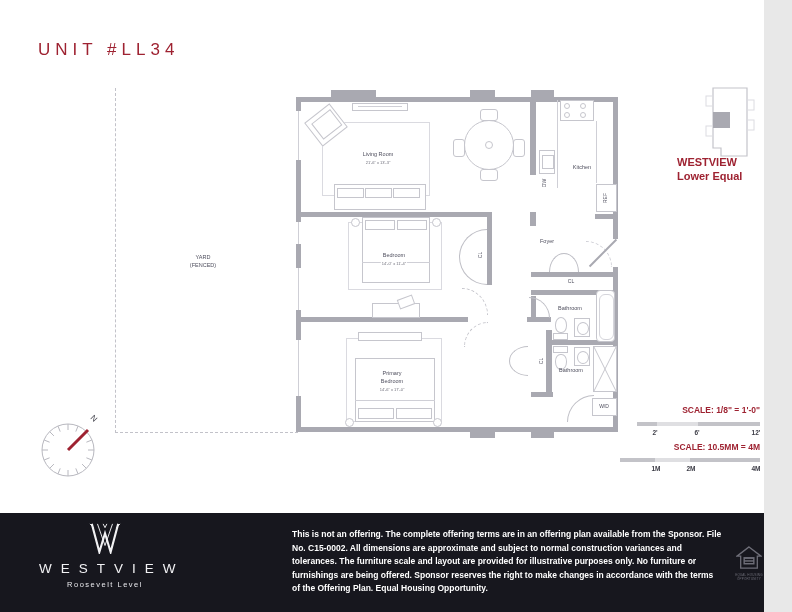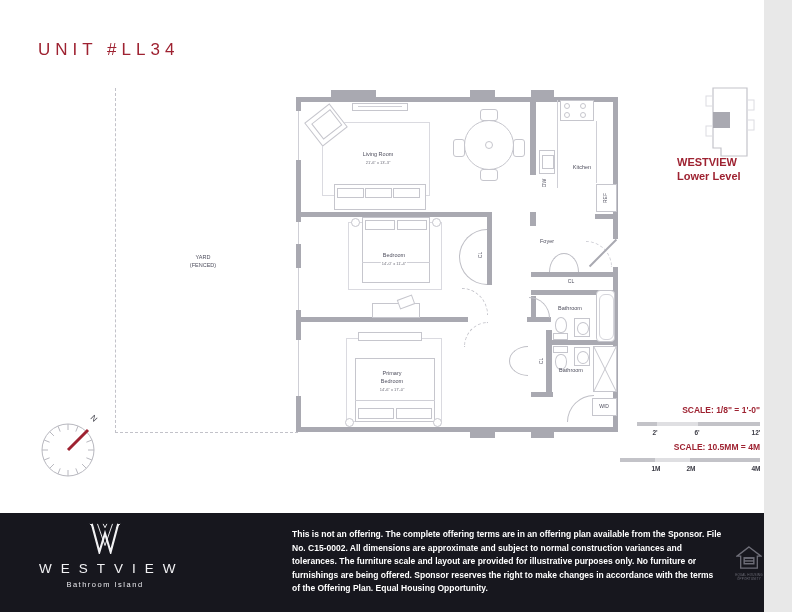--- a/index.html
+++ b/index.html
@@ -217,21 +217,21 @@
     <g fill="none" stroke="#dcdce1" stroke-width="1">
       <rect x="6" y="10" width="7" height="10"></rect>
         <rect x="6" y="40" width="7" height="10"></rect>
       <rect x="47" y="14" width="7" height="10"></rect>
         <rect x="47" y="34" width="7" height="10"></rect>
     </g>
     <rect x="13" y="26" width="17" height="16" fill="#a9a9b1"></rect>
   </svg>
   <div class="kp-name">
     <div>WESTVIEW</div>
-    <div>Lower Level</div>
+    <div>Lower Equal</div>
   </div>
 
   <div class="sc-lbl" style="left:580px;top:405px">SCALE: 1/8" = 1'-0"</div>
   <div class="sb" style="left:637px;top:422px;width:20px;background:#c3c3c8"></div>
   <div class="sb" style="left:657px;top:422px;width:41px;background:#dfdfe2"></div>
   <div class="sb" style="left:698px;top:422px;width:62px;background:#c3c3c8"></div>
   <div class="tick-lbl" style="left:655px;top:429px">2'</div>
   <div class="tick-lbl" style="left:697px;top:429px">6'</div>
   <div class="tick-lbl" style="left:756px;top:429px">12'</div>
 
@@ -246,21 +246,21 @@
   <div class="footer">
     <div class="brand">
       <svg width="42" height="32" viewBox="0 0 44 34">
         <g stroke="#f2f2f4" fill="none">
           <path d="M8 2 L16 32 L22 12 L28 32 L36 2" stroke-width="2.2"></path>
           <path d="M14 2 L22 25 L30 2" stroke-width="1"></path>
           <path d="M6 2 L10 6 M38 2 L34 6 M20 2 L22 6 L24 2" stroke-width="1"></path>
         </g>
       </svg>
       <div class="brand-name">WESTVIEW</div>
-      <div class="brand-loc">Bathroom Island</div>
+      <div class="brand-loc">Roosevelt Level</div>
     </div>
     <div class="disc">This is not an offering. The complete offering terms are in an offering plan available from the Sponsor. File No. C15-0002. All dimensions are approximate and subject to normal construction variances and tolerances. The furniture scale and layout are provided for illustrative purposes only. No furniture or furnishings are being offered. Sponsor reserves the right to make changes in accordance with the terms of the Offering Plan. Equal Housing Opportunity.</div>
     <div class="eho">
       <svg width="26" height="24" viewBox="0 0 28 26">
         <path d="M14 1 L27 11 H23 V24 H5 V11 H1 Z" fill="none" stroke="#6e6e78" stroke-width="1.4"></path>
         <rect x="8" y="12" width="12" height="8" fill="#6e6e78"></rect>
         <rect x="9.5" y="14" width="9" height="1.4" fill="#17171e"></rect>
         <rect x="9.5" y="17" width="9" height="1.4" fill="#17171e"></rect>
       </svg>
       <div class="eho-txt">EQUAL HOUSING OPPORTUNITY</div>

